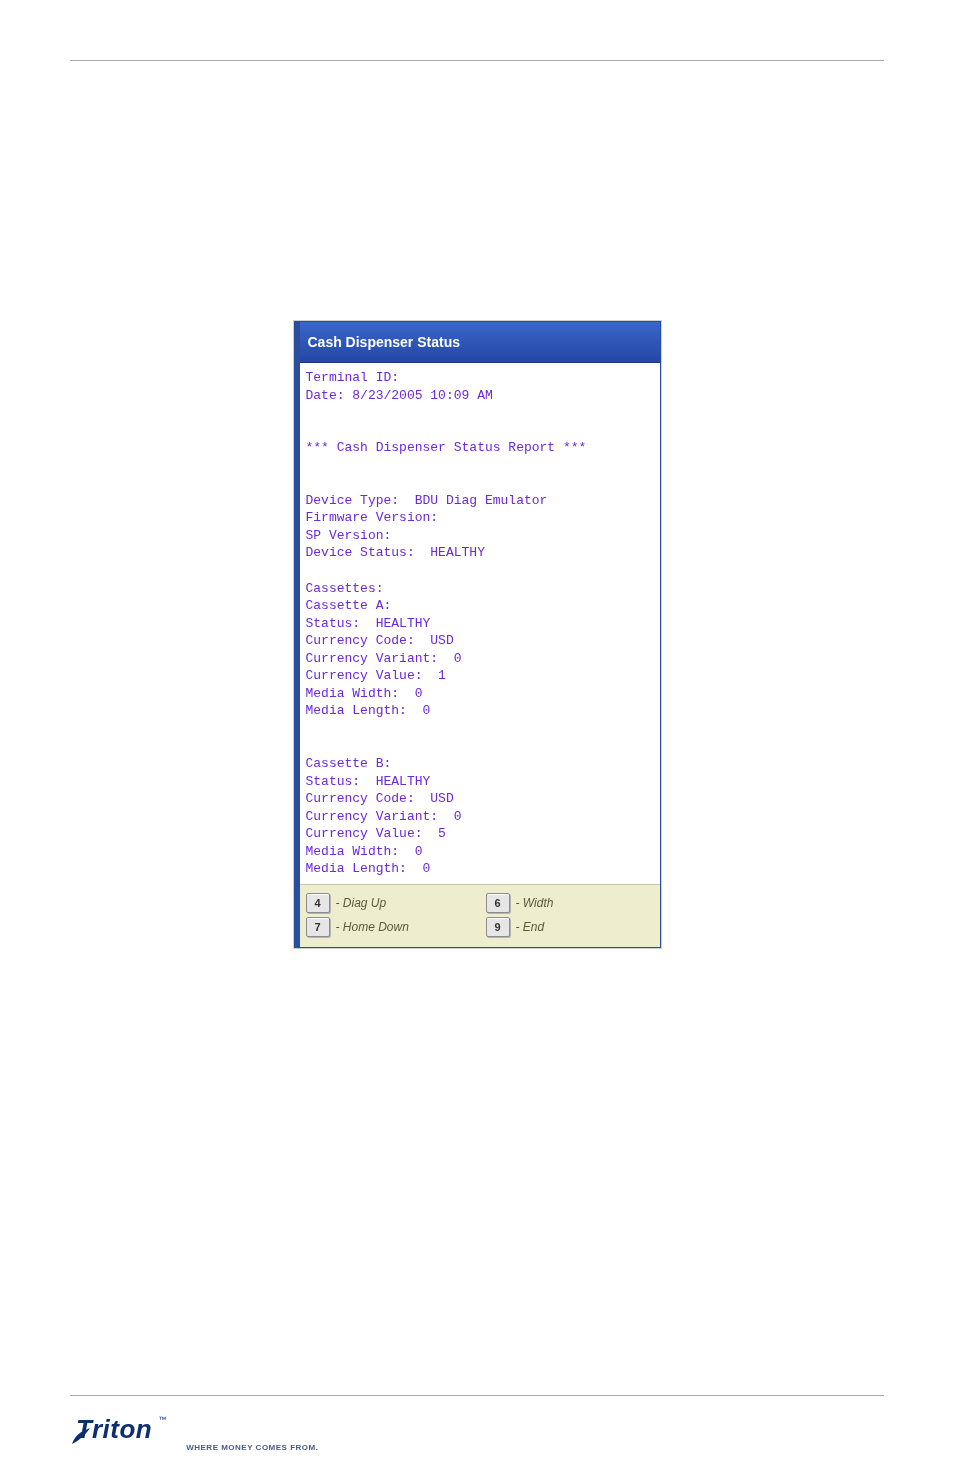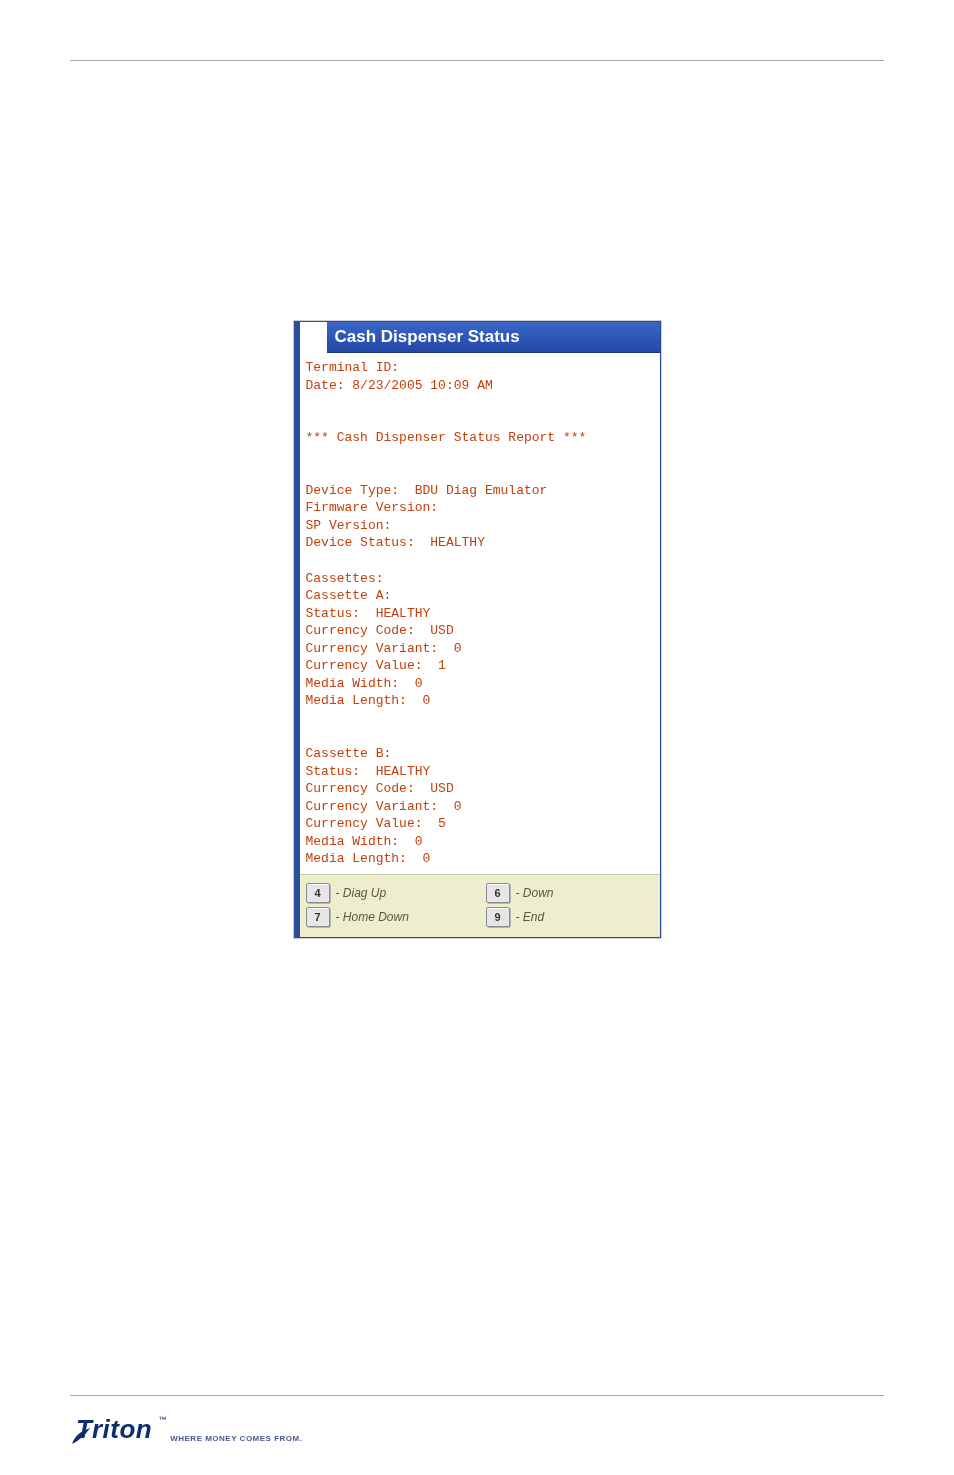--- a/index.html
+++ b/index.html
@@ -27,30 +27,29 @@
     margin: 260px auto 0 auto;
     border: 1px solid #2a4e9e;
     border-left: 6px solid #2a4e9e;
     background: #ffffff;
     box-shadow: 0 0 0 1px #cfcfcf;
   }
   .titlebar {
     background: linear-gradient(to bottom, #3a66c7, #2347a7);
     color: #ffffff;
     font-weight: bold;
-    font-size: 17px;
-    padding: 5px 8px;
+    font-size: 14px;
+    padding: 12px 8px;
     border-bottom: 1px solid #1c357d;
-    margin-left: 27px;
   }
   .report-area {
     font-family: "Courier New", Courier, monospace;
     font-size: 13px;
     line-height: 1.35;
-    color: #c2410c;
+    color: #6d28d9;
     padding: 6px 10px 6px 6px;
     white-space: pre;
   }
   .nav-bar {
     background: #eeeecf;
     border-top: 1px solid #c9c9a8;
     padding: 6px 6px 8px 6px;
     font-family: Arial, Helvetica, sans-serif;
     font-size: 12px;
     font-style: italic;
@@ -119,23 +118,23 @@
   }
   .logo-swoosh svg {
     position: relative;
     top: -4px;
   }
   .tagline {
     font-size: 8px;
     color: #4c5a8f;
     text-transform: uppercase;
     letter-spacing: 0.5px;
-    margin-left: 2px;
-    position: relative;
-    top: 9px;
+    margin-left: 18px;
+    position: relative;
+    top: 18px;
     font-weight: bold;
   }
   .dot {
     font-size: 8px;
     position: relative;
     top: -10px;
     left: 2px;
     color: #0d2e6f;
   }
 </style>
@@ -181,21 +180,21 @@
 <span>Media Length:  0</span></div>
 
     <div class="nav-bar">
       <div class="nav-row">
         <span class="nav-item">
           <span class="keycap">4</span>
           <span class="nav-label">- Diag Up</span>
         </span>
         <span class="nav-item">
           <span class="keycap">6</span>
-          <span class="nav-label">- Down</span>
+          <span class="nav-label">- Width</span>
         </span>
       </div>
       <div class="nav-row">
         <span class="nav-item">
           <span class="keycap">7</span>
           <span class="nav-label">- Home Down</span>
         </span>
         <span class="nav-item">
           <span class="keycap">9</span>
           <span class="nav-label">- End</span>

